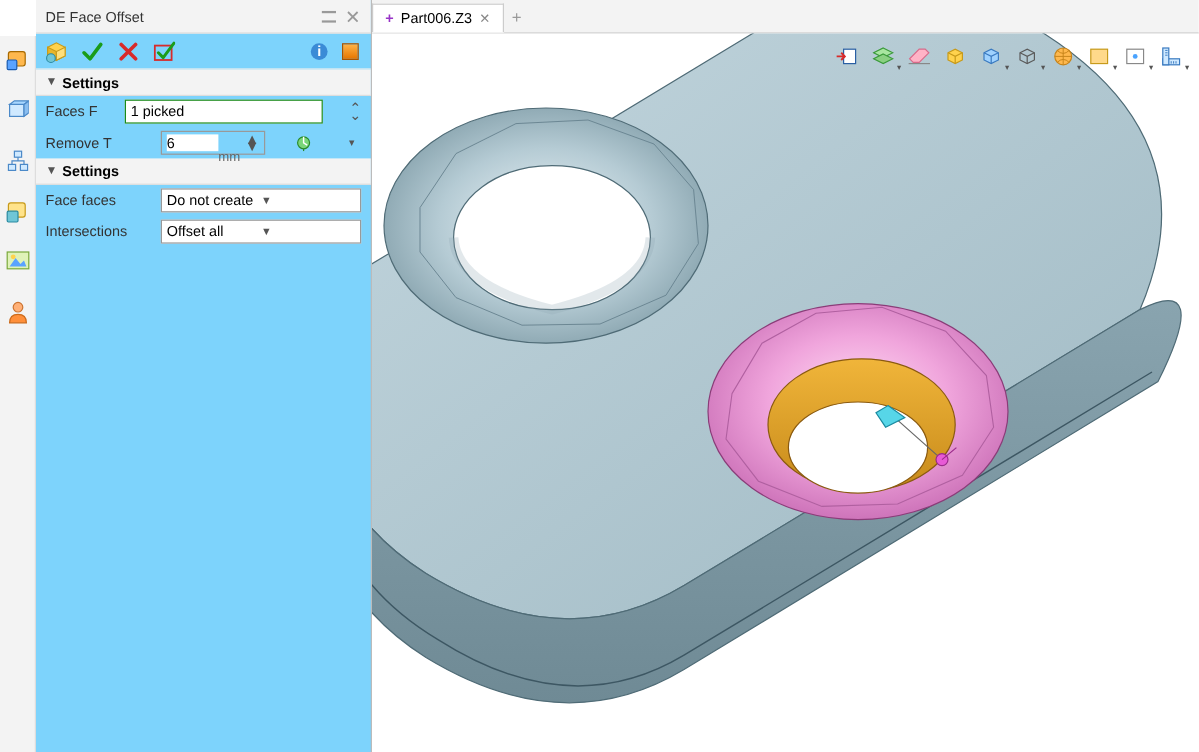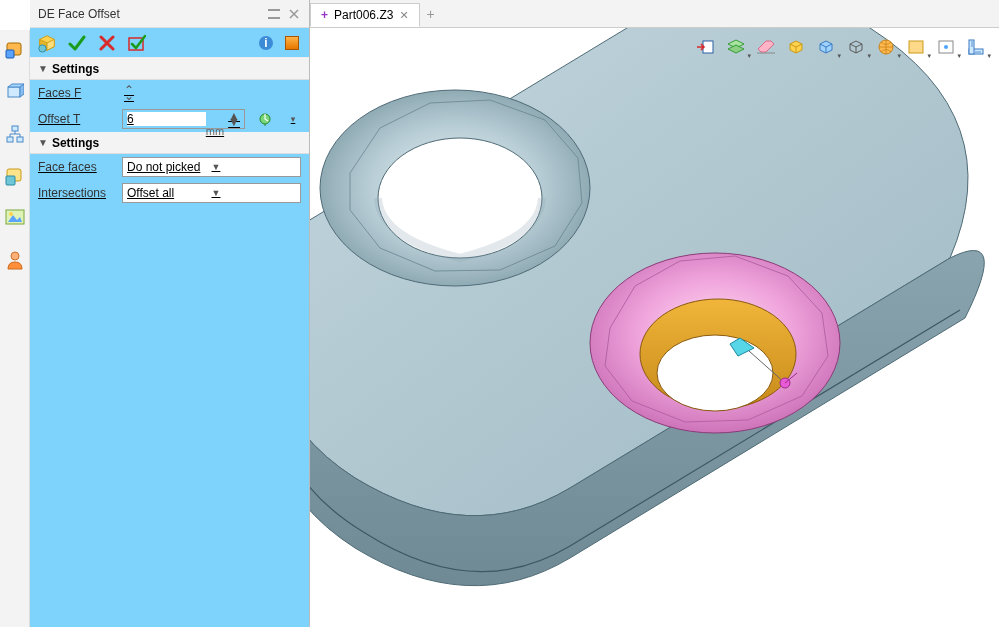--- a/index.html
+++ b/index.html
@@ -19,21 +19,21 @@
 
   .cmd-row { height: 30px; display: flex; align-items: center; padding: 0 6px; gap: 8px; border-bottom: 1px solid #eee; }
   .cmd-left { display: flex; gap: 8px; align-items: center; }
   .cmd-right { margin-left: auto; display: flex; gap: 4px; }
   .cmd-btn { width: 22px; height: 22px; display: flex; align-items: center; justify-content: center; cursor: pointer; border: 1px solid transparent; }
   .badge-orange { width: 14px; height: 14px; background: linear-gradient(#ffb347,#e67600); border: 0.5px solid #a85400; }
 
   .section-header { height: 22px; background: #f3f3f3; border-bottom: 1px solid #ddd; display: flex; align-items: center; padding: 0 8px; font-weight: bold; cursor: pointer; }
   .section-header .tri { margin-right: 4px; color: #555; font-size: 10px; }
 
-  .field-row { height: 26px; display: flex; align-items: center; padding: 0 8px; gap: 8px; text-decoration: underline; }
+  .field-row { height: 26px; display: flex; align-items: center; padding: 0 8px; gap: 20px; }
   .field-label { width: 76px; color: #333; }
   .text-input { flex: 1; height: 20px; border: 1px solid #333; padding: 0 4px; background: #fff; font-size: 12px; }
   .text-input.green { border: 1px solid #1a8a1a; }
   .num-input { flex: 1; height: 20px; border: 1px solid #999; padding: 0 4px; display: flex; align-items: center; }
   .num-input input { border: none; outline: none; width: 100%; font-size: 12px; }
   .unit { color: #666; padding-right: 2px; font-size: 11px; margin-top: 23px; }
   .spin { width: 12px; display: flex; flex-direction: column; font-size: 7px; color: #555; line-height: 6px; margin-left: 2px; cursor: pointer; }
   .after-btn { width: 16px; height: 16px; display: flex; align-items: center; justify-content: center; cursor: pointer; margin-left: 4px; }
   .chev { width: 12px; height: 16px; display:flex; flex-direction:column; justify-content:center; color:#555; font-size:8px; line-height:6px; cursor:pointer; margin-left:2px;}
 
@@ -161,28 +161,29 @@
     </div>
   </div>
 
   <div class="section-header">
     <span class="tri">▼</span>
     <span>Settings</span>
   </div>
 
   <div class="field-row">
     <div class="field-label">Faces F</div>
+    <input class="text-input green" value="1 picked" style="">
     <div class="chev">
         <span>⌃</span>
         <span>⌄</span>
       </div>
   </div>
 
   <div class="field-row">
-    <div class="field-label">Offset T</div>
+    <div class="field-label">Remove T</div>
     <div class="num-input">
       <input value="6" style="">
       <span class="unit">mm</span>
       <div class="spin">
           <span>▲</span>
           <span>▼</span>
         </div>
     </div>
     <div class="after-btn">
       <svg width="14" height="14" viewBox="0 0 14 14">
@@ -195,21 +196,21 @@
   </div>
 
   <div class="section-header">
     <span class="tri">▼</span>
     <span>Settings</span>
   </div>
 
   <div class="field-row">
     <div class="field-label">Face faces</div>
     <div class="dropdown">
-      <span>Do not picked</span>
+      <span>Do not create</span>
       <span class="dd-arrow">▼</span>
     </div>
   </div>
 
   <div class="field-row">
     <div class="field-label">Intersections</div>
     <div class="dropdown">
       <span>Offset all</span>
       <span class="dd-arrow">▼</span>
     </div>

